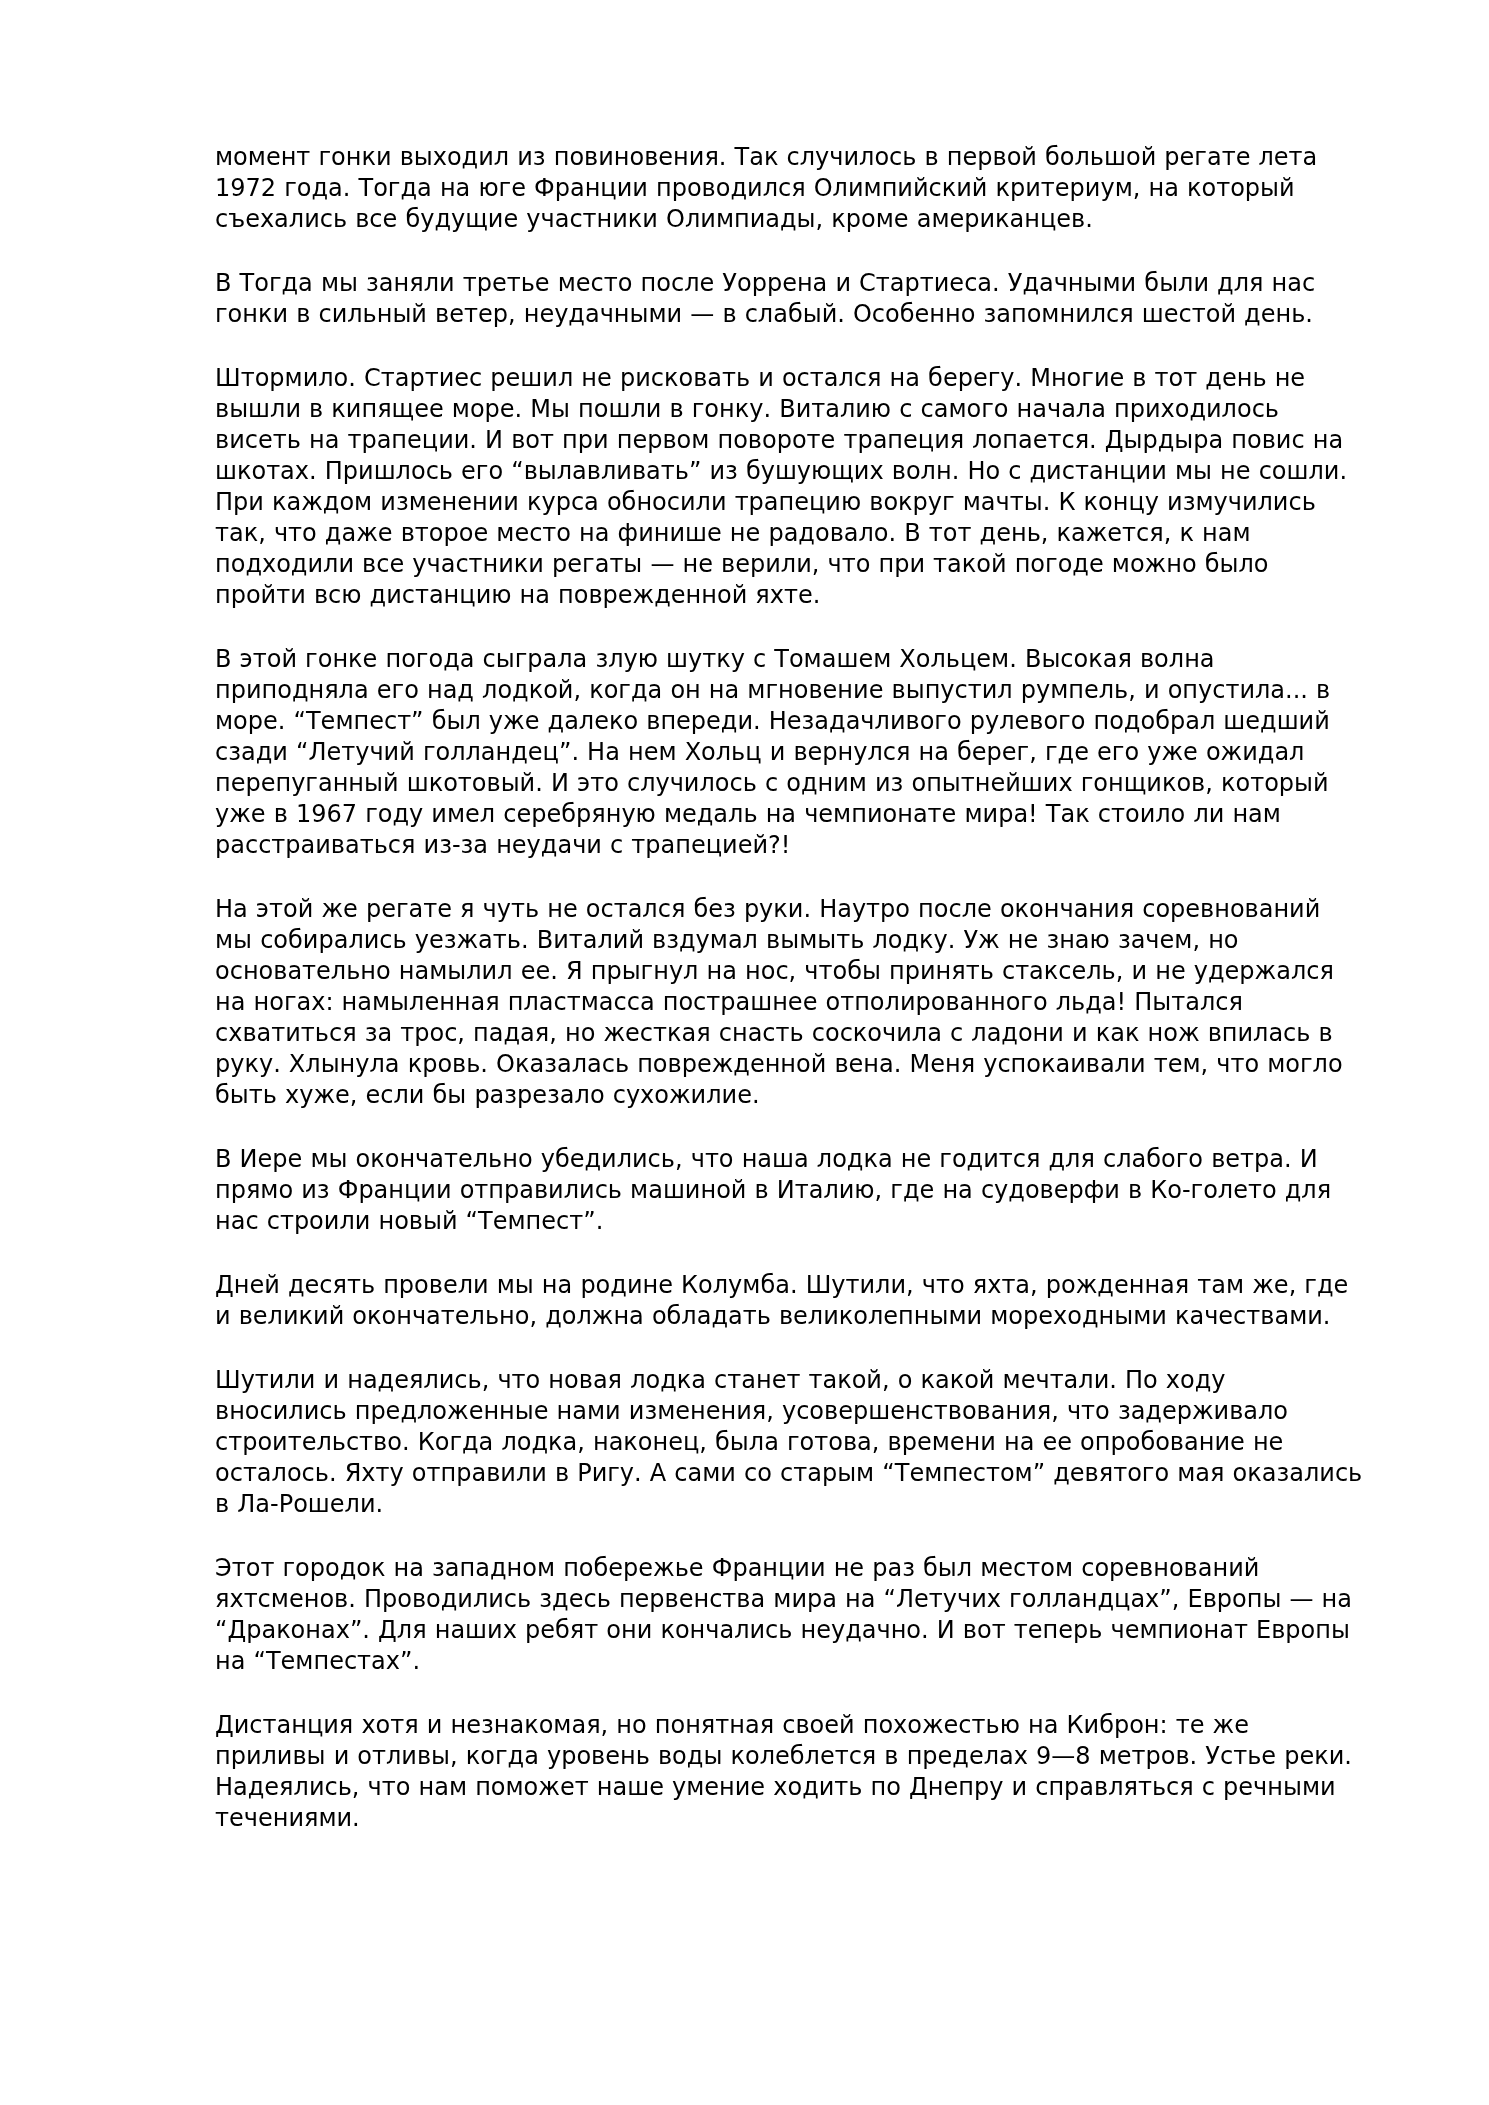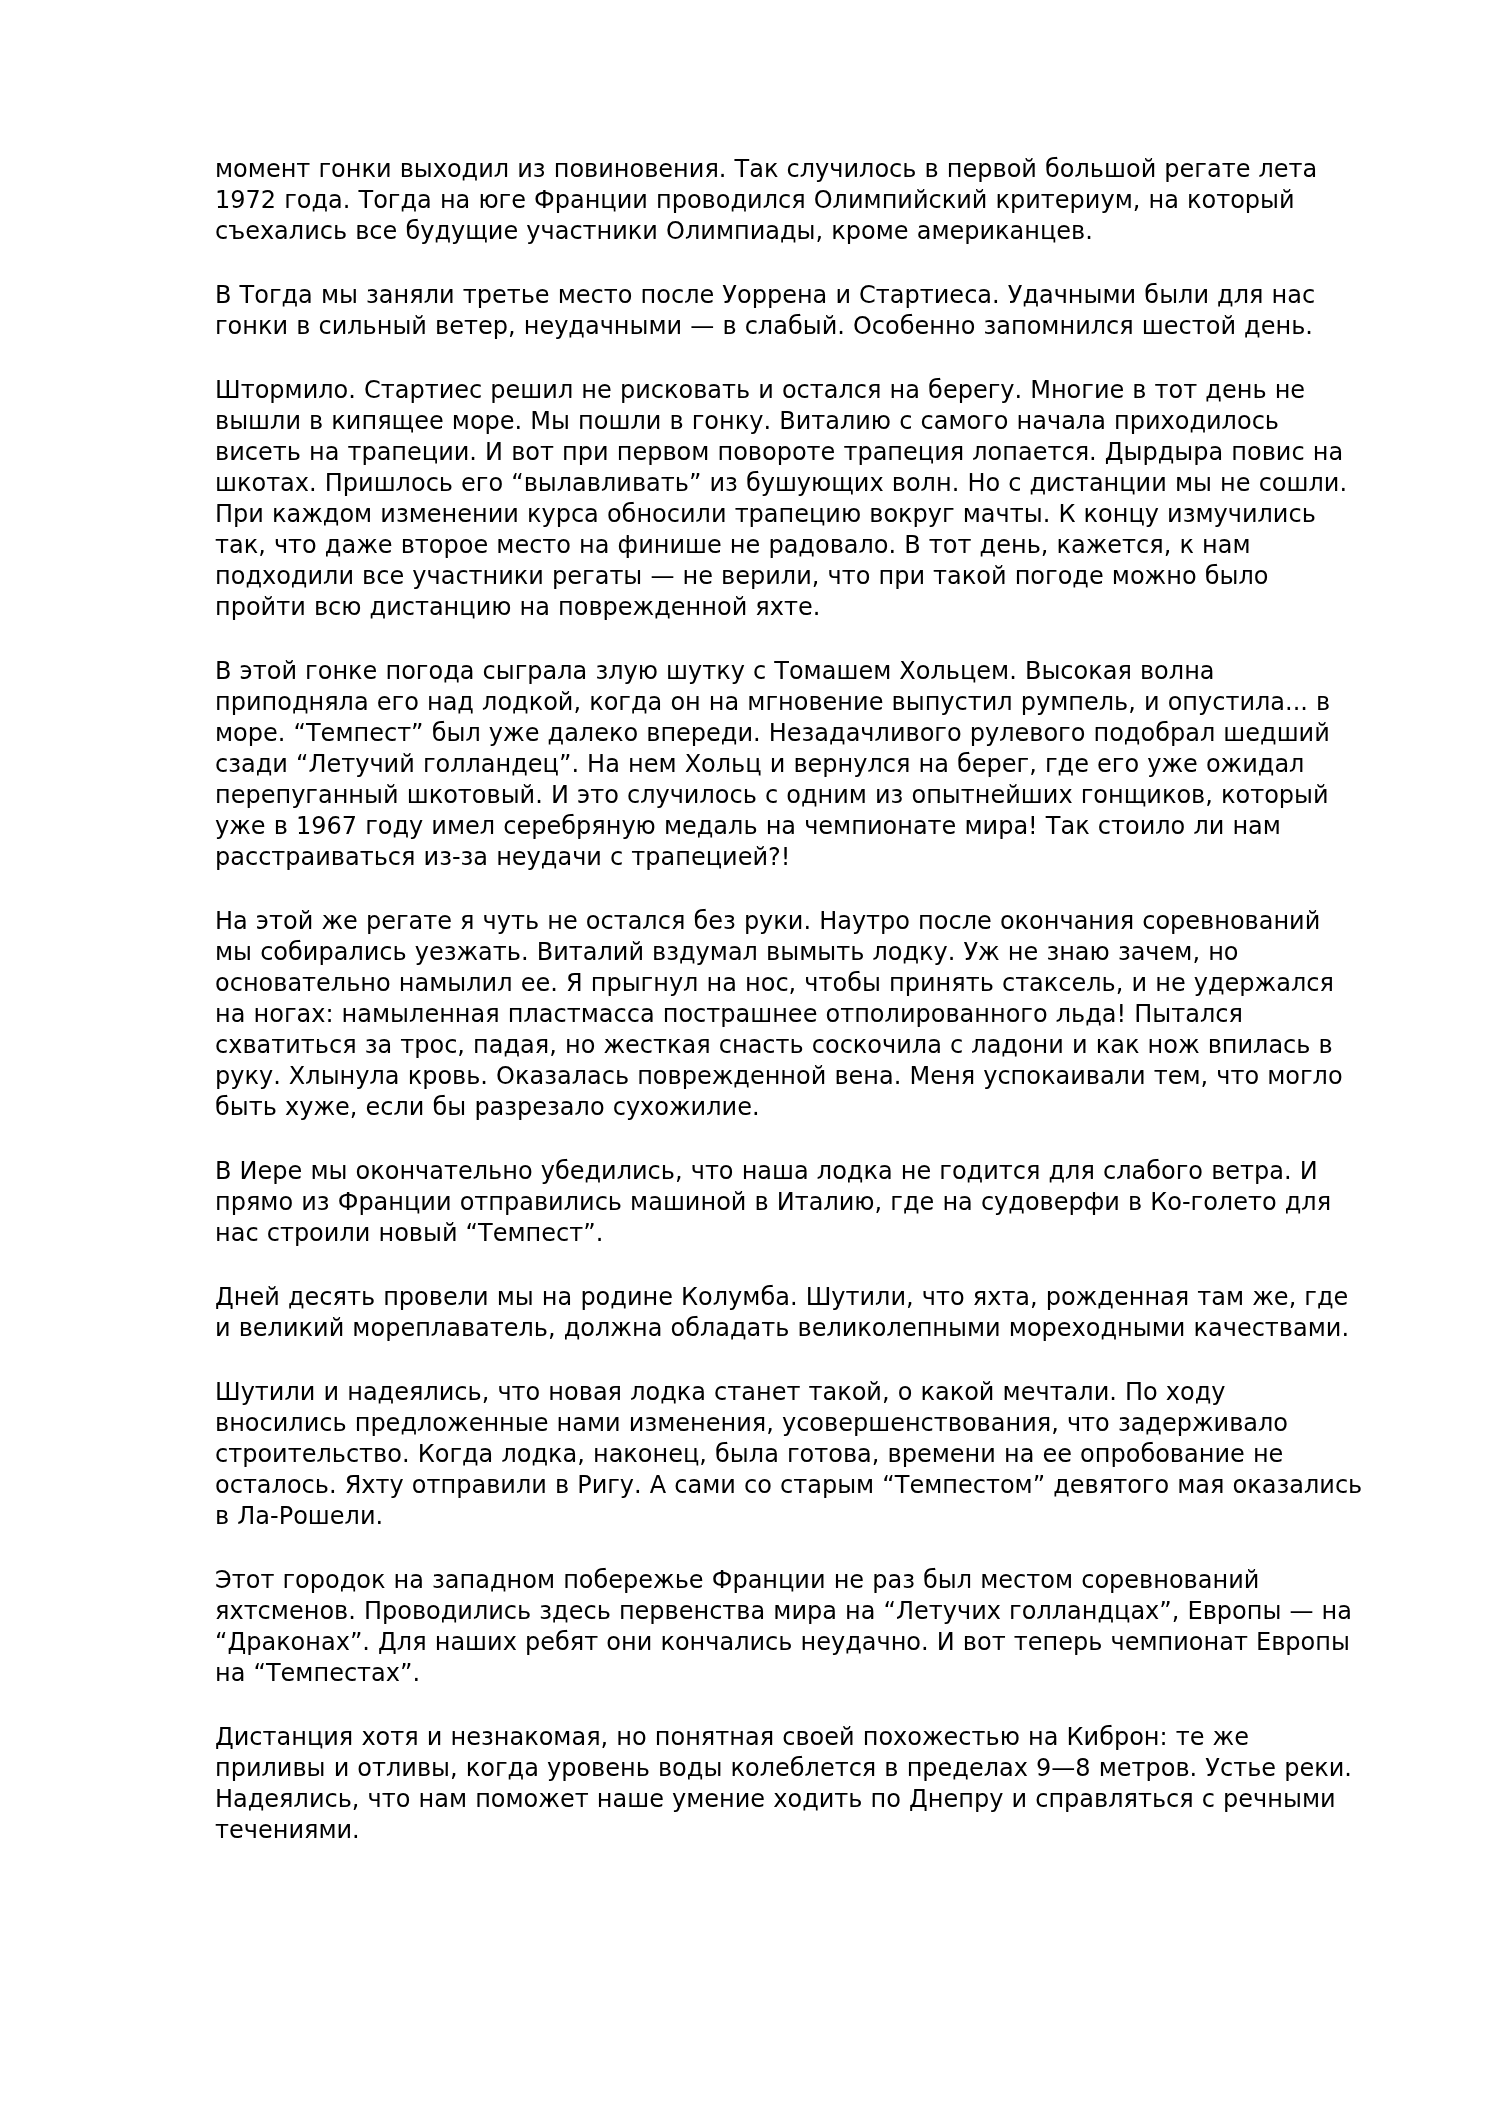--- a/index.html
+++ b/index.html
@@ -26,37 +26,37 @@
     left: 215px;
     top: 138px;
     width: 1150px;
   }
   .para {
     font-family: "DejaVu Sans", "Liberation Sans", sans-serif;
     font-size: 24px;
     line-height: 31px;
     color: #000000;
     text-align: left;
-    margin: 16px 0 33px 0;
+    margin: 4px 0 33px 0;
     padding: 0;
     word-spacing: 0.02em;
   }
   .para:last-child {
     margin-bottom: 0;
   }
 </style>
 </head>
 <body>
 
 <div class="page">
   <div class="text-block">
     <p class="para">момент гонки выходил из повиновения. Так случилось в первой большой регате лета 1972 года. Тогда на юге Франции проводился Олимпийский критериум, на который съехались все будущие участники Олимпиады, кроме американцев.</p>
     <p class="para">В Тогда мы заняли третье место после Уоррена и Стартиеса. Удачными были для нас гонки в сильный ветер, неудачными — в слабый. Особенно запомнился шестой день.</p>
     <p class="para">Штормило. Стартиес решил не рисковать и остался на берегу. Многие в тот день не вышли в кипящее море. Мы пошли в гонку. Виталию с самого начала приходилось висеть на трапеции. И вот при первом повороте трапеция лопается. Дырдыра повис на шкотах. Пришлось его “вылавливать” из бушующих волн. Но с дистанции мы не сошли. При каждом изменении курса обносили трапецию вокруг мачты. К концу измучились так, что даже второе место на финише не радовало. В тот день, кажется, к нам подходили все участники регаты — не верили, что при такой погоде можно было пройти всю дистанцию на поврежденной яхте.</p>
     <p class="para">В этой гонке погода сыграла злую шутку с Томашем Хольцем. Высокая волна приподняла его над лодкой, когда он на мгновение выпустил румпель, и опустила... в море. “Темпест” был уже далеко впереди. Незадачливого рулевого подобрал шедший сзади “Летучий голландец”. На нем Хольц и вернулся на берег, где его уже ожидал перепуганный шкотовый. И это случилось с одним из опытнейших гонщиков, который уже в 1967 году имел серебряную медаль на чемпионате мира! Так стоило ли нам расстраиваться из-за неудачи с трапецией?!</p>
     <p class="para">На этой же регате я чуть не остался без руки. Наутро после окончания соревнований мы собирались уезжать. Виталий вздумал вымыть лодку. Уж не знаю зачем, но основательно намылил ее. Я прыгнул на нос, чтобы принять стаксель, и не удержался на ногах: намыленная пластмасса пострашнее отполированного льда! Пытался схватиться за трос, падая, но жесткая снасть соскочила с ладони и как нож впилась в руку. Хлынула кровь. Оказалась поврежденной вена. Меня успокаивали тем, что могло быть хуже, если бы разрезало сухожилие.</p>
     <p class="para">В Иере мы окончательно убедились, что наша лодка не годится для слабого ветра. И прямо из Франции отправились машиной в Италию, где на судоверфи в Ко-голето для нас строили новый “Темпест”.</p>
-    <p class="para">Дней десять провели мы на родине Колумба. Шутили, что яхта, рожденная там же, где и великий мореплаватель, должна обладать великолепными мореходными качествами.</p>
+    <p class="para">Дней десять провели мы на родине Колумба. Шутили, что яхта, рожденная там же, где и великий окончательно, должна обладать великолепными мореходными качествами.</p>
     <p class="para">Шутили и надеялись, что новая лодка станет такой, о какой мечтали. По ходу вносились предложенные нами изменения, усовершенствования, что задерживало строительство. Когда лодка, наконец, была готова, времени на ее опробование не осталось. Яхту отправили в Ригу. А сами со старым “Темпестом” девятого мая оказались в Ла-Рошели.</p>
     <p class="para">Этот городок на западном побережье Франции не раз был местом соревнований яхтсменов. Проводились здесь первенства мира на “Летучих голландцах”, Европы — на “Драконах”. Для наших ребят они кончались неудачно. И вот теперь чемпионат Европы на “Темпестах”.</p>
     <p class="para">Дистанция хотя и незнакомая, но понятная своей похожестью на Киброн: те же приливы и отливы, когда уровень воды колеблется в пределах 9—8 метров. Устье реки. Надеялись, что нам поможет наше умение ходить по Днепру и справляться с речными течениями.</p>
   </div>
 </div>
 
 </body></html>

